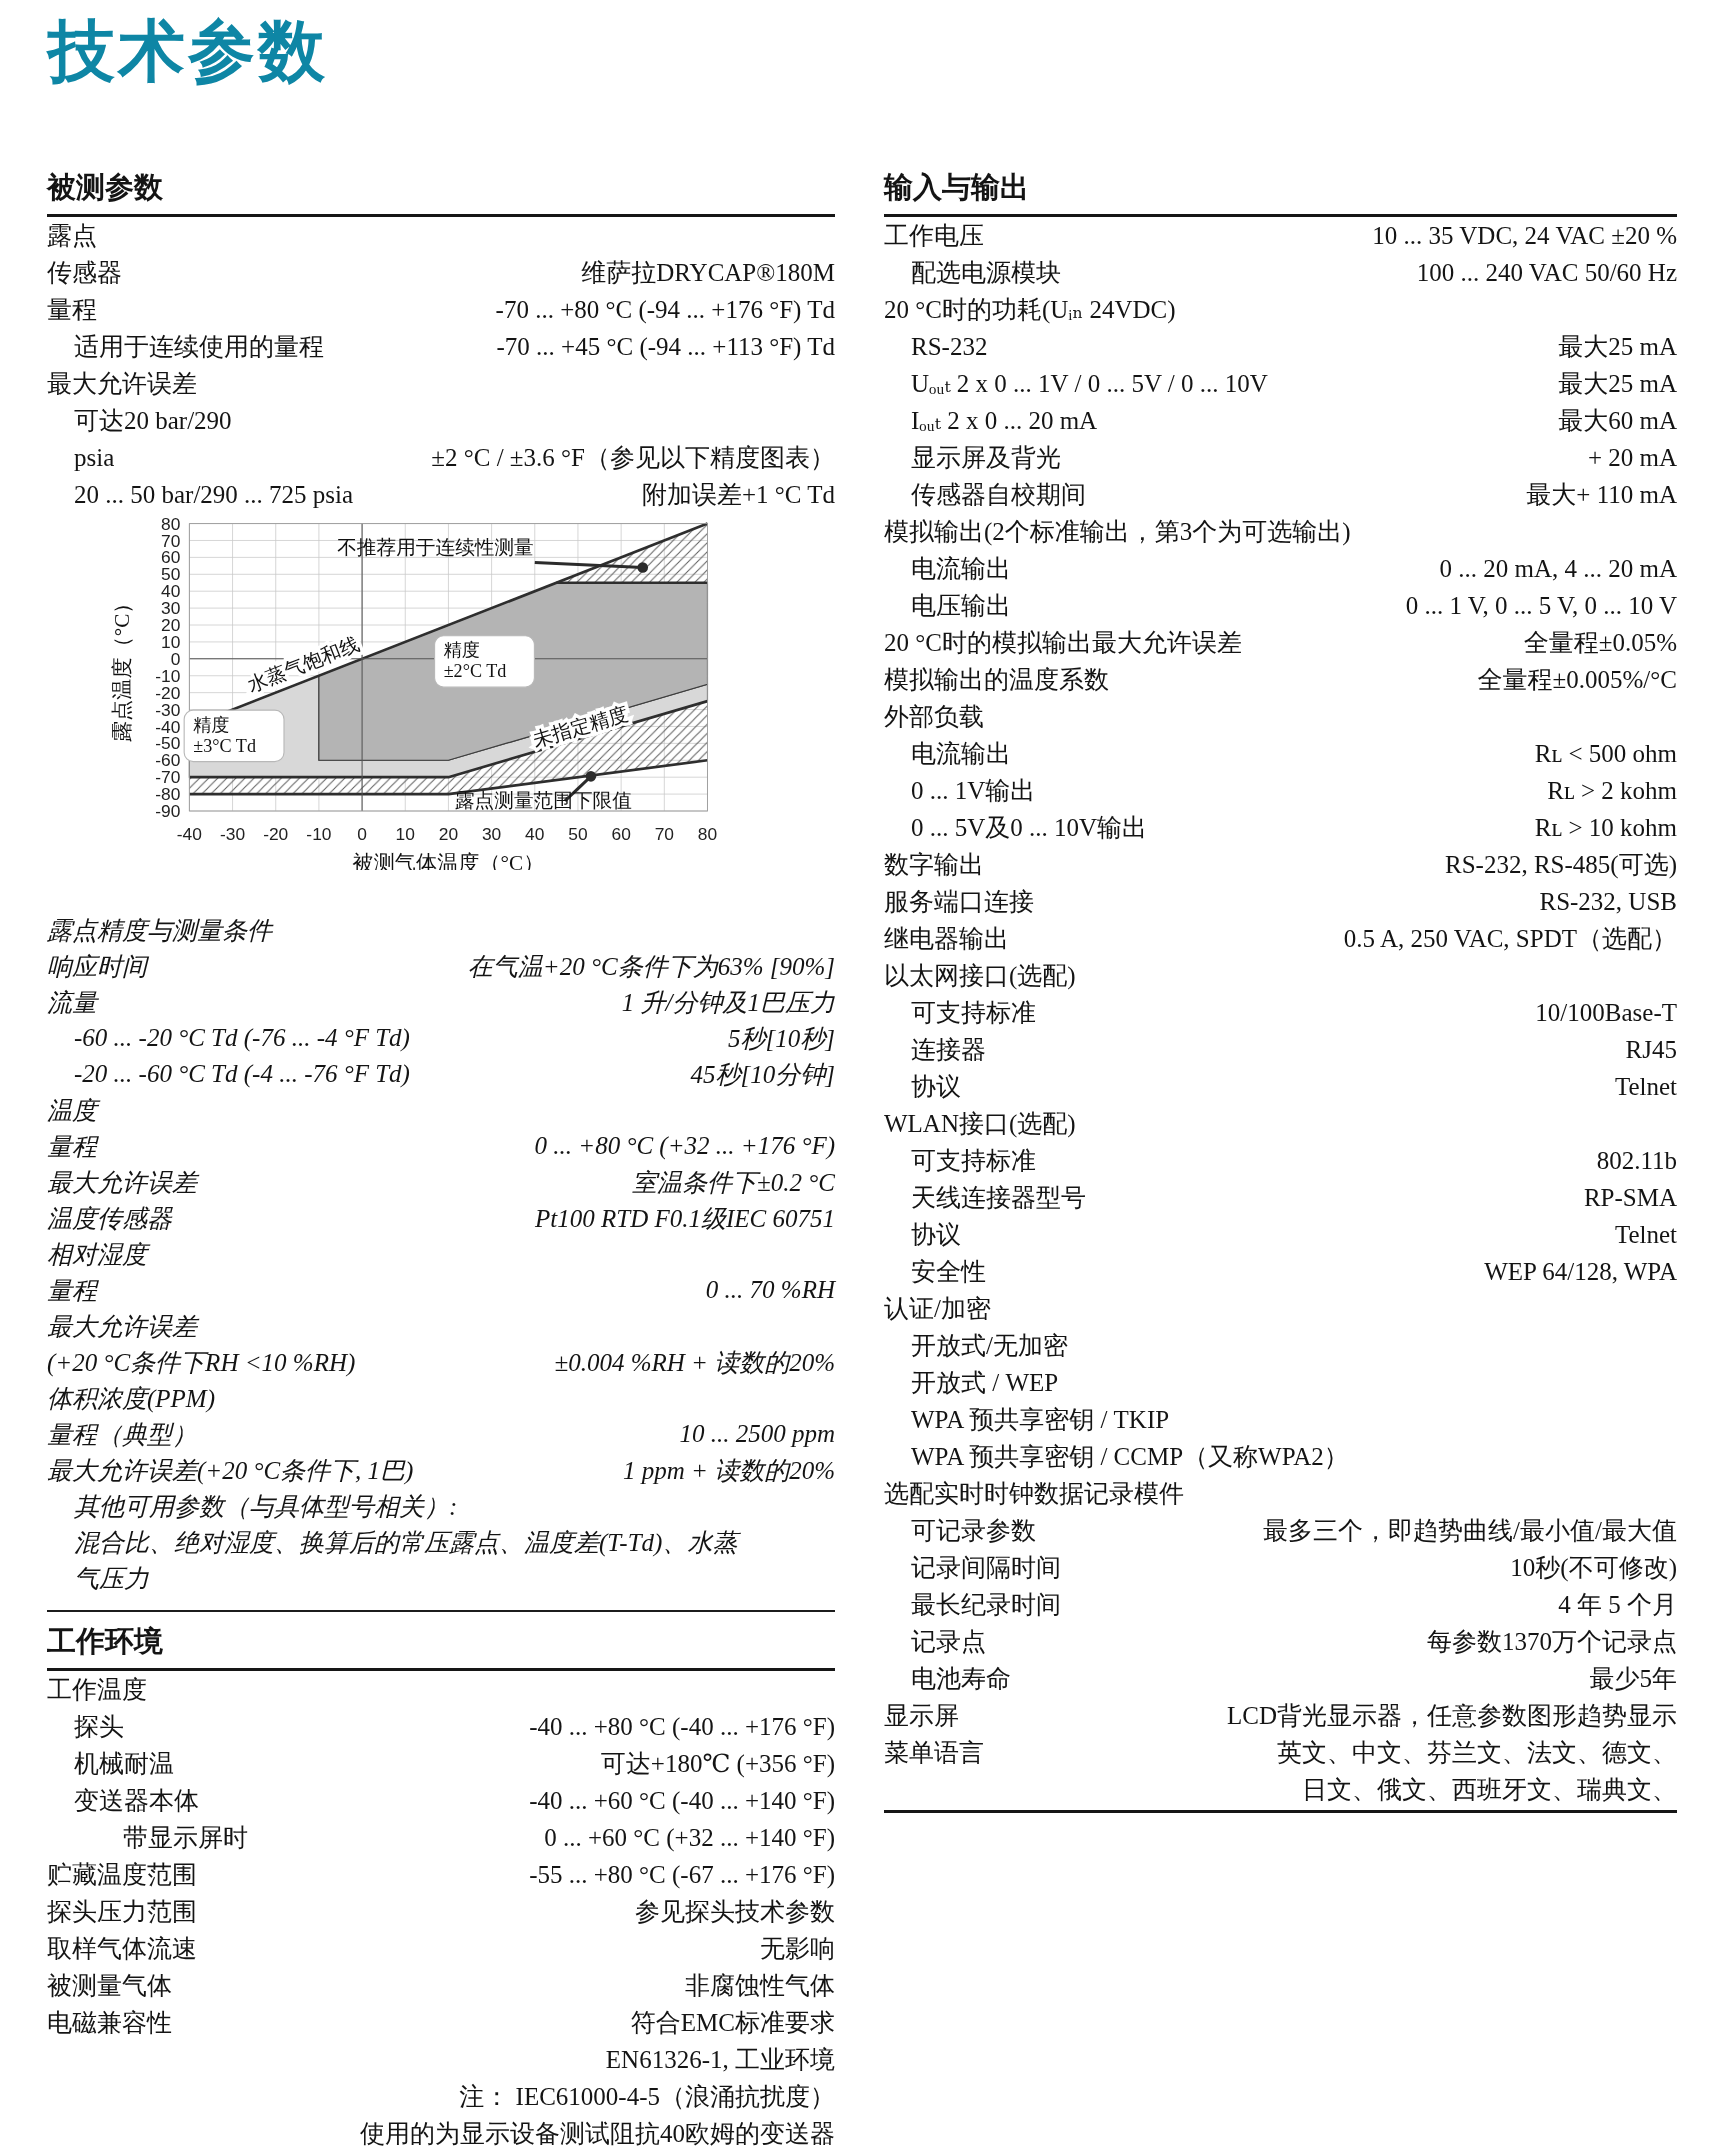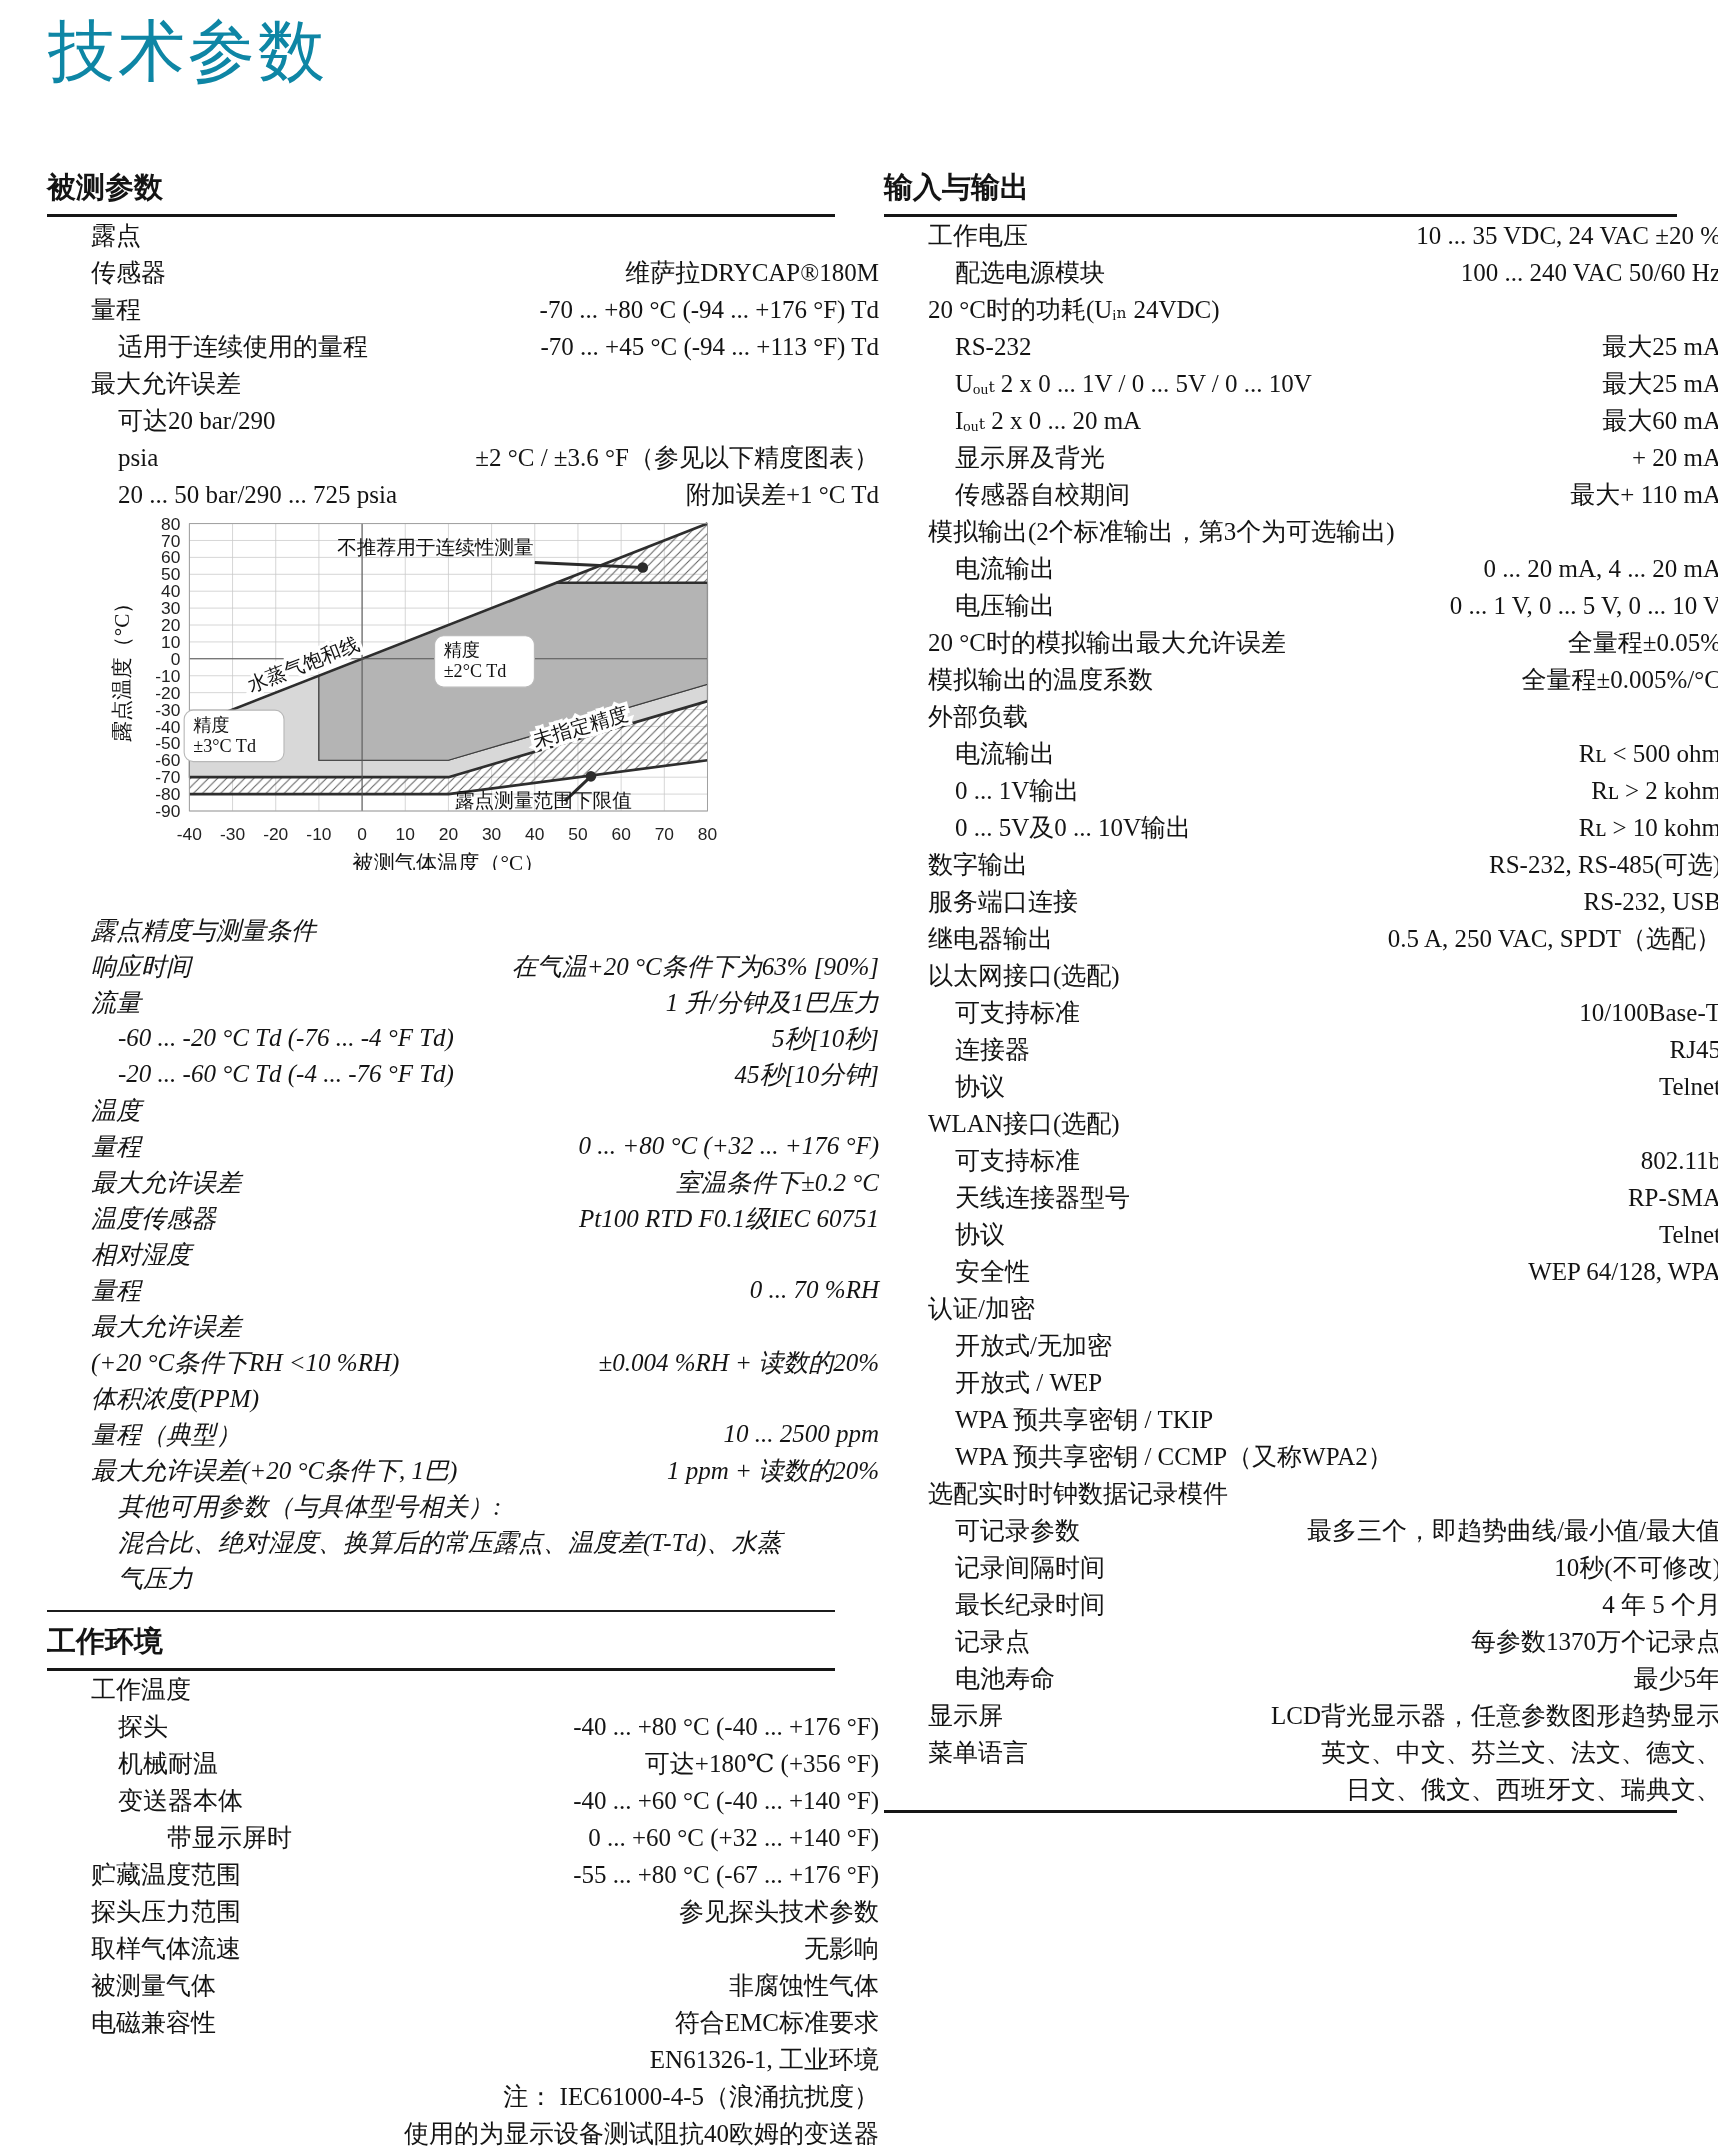--- a/index.html
+++ b/index.html
@@ -1,23 +1,23 @@
 <!DOCTYPE html>
 <html style="font-size:12px"><head>
 <meta charset="utf-8">
 <style>
   html,body{margin:0;padding:0;background:#ffffff;}
   body{width:1719px;height:2151px;font-family:"Liberation Serif","DejaVu Serif",serif;color:#141414;}
   .page{position:relative;width:1719px;height:2151px;background:#fff;overflow:hidden;}
-  .title{position:absolute;left:48px;top:6px;margin:0;font-size:67px;font-weight:400;color:#0e86a5;letter-spacing:3px;}
+  .title{position:absolute;left:48px;top:6px;margin:0;font-size:67px;font-weight:700;color:#0e86a5;letter-spacing:3px;}
   .col{position:absolute;top:168px;}
   .col.left{left:47px;width:788px;}
   .col.right{left:884px;width:793px;}
   .sec-title{margin:0;font-size:29px;font-weight:700;padding-bottom:6px;border-bottom:3.8px solid #161616;}
-  .rows{width:100%;margin-left:44px;}
+  .rows{width:100%;}
   .row{display:flex;align-items:center;font-size:25px;white-space:nowrap;}
   .rh49 .row{height:37px;}
   .rh48 .row{height:36px;font-style:italic;}
   .row .lbl{flex:0 0 auto;}
   .row .val{margin-left:auto;text-align:right;}
   .ind0{padding-left:0;}
   .ind1{padding-left:27px;}
   .ind2{padding-left:76px;}
   .chart{margin:0 0 38px 0;padding:0;}
   .thin-rule{border-top:2.3px solid #1c1c1c;height:0;}

